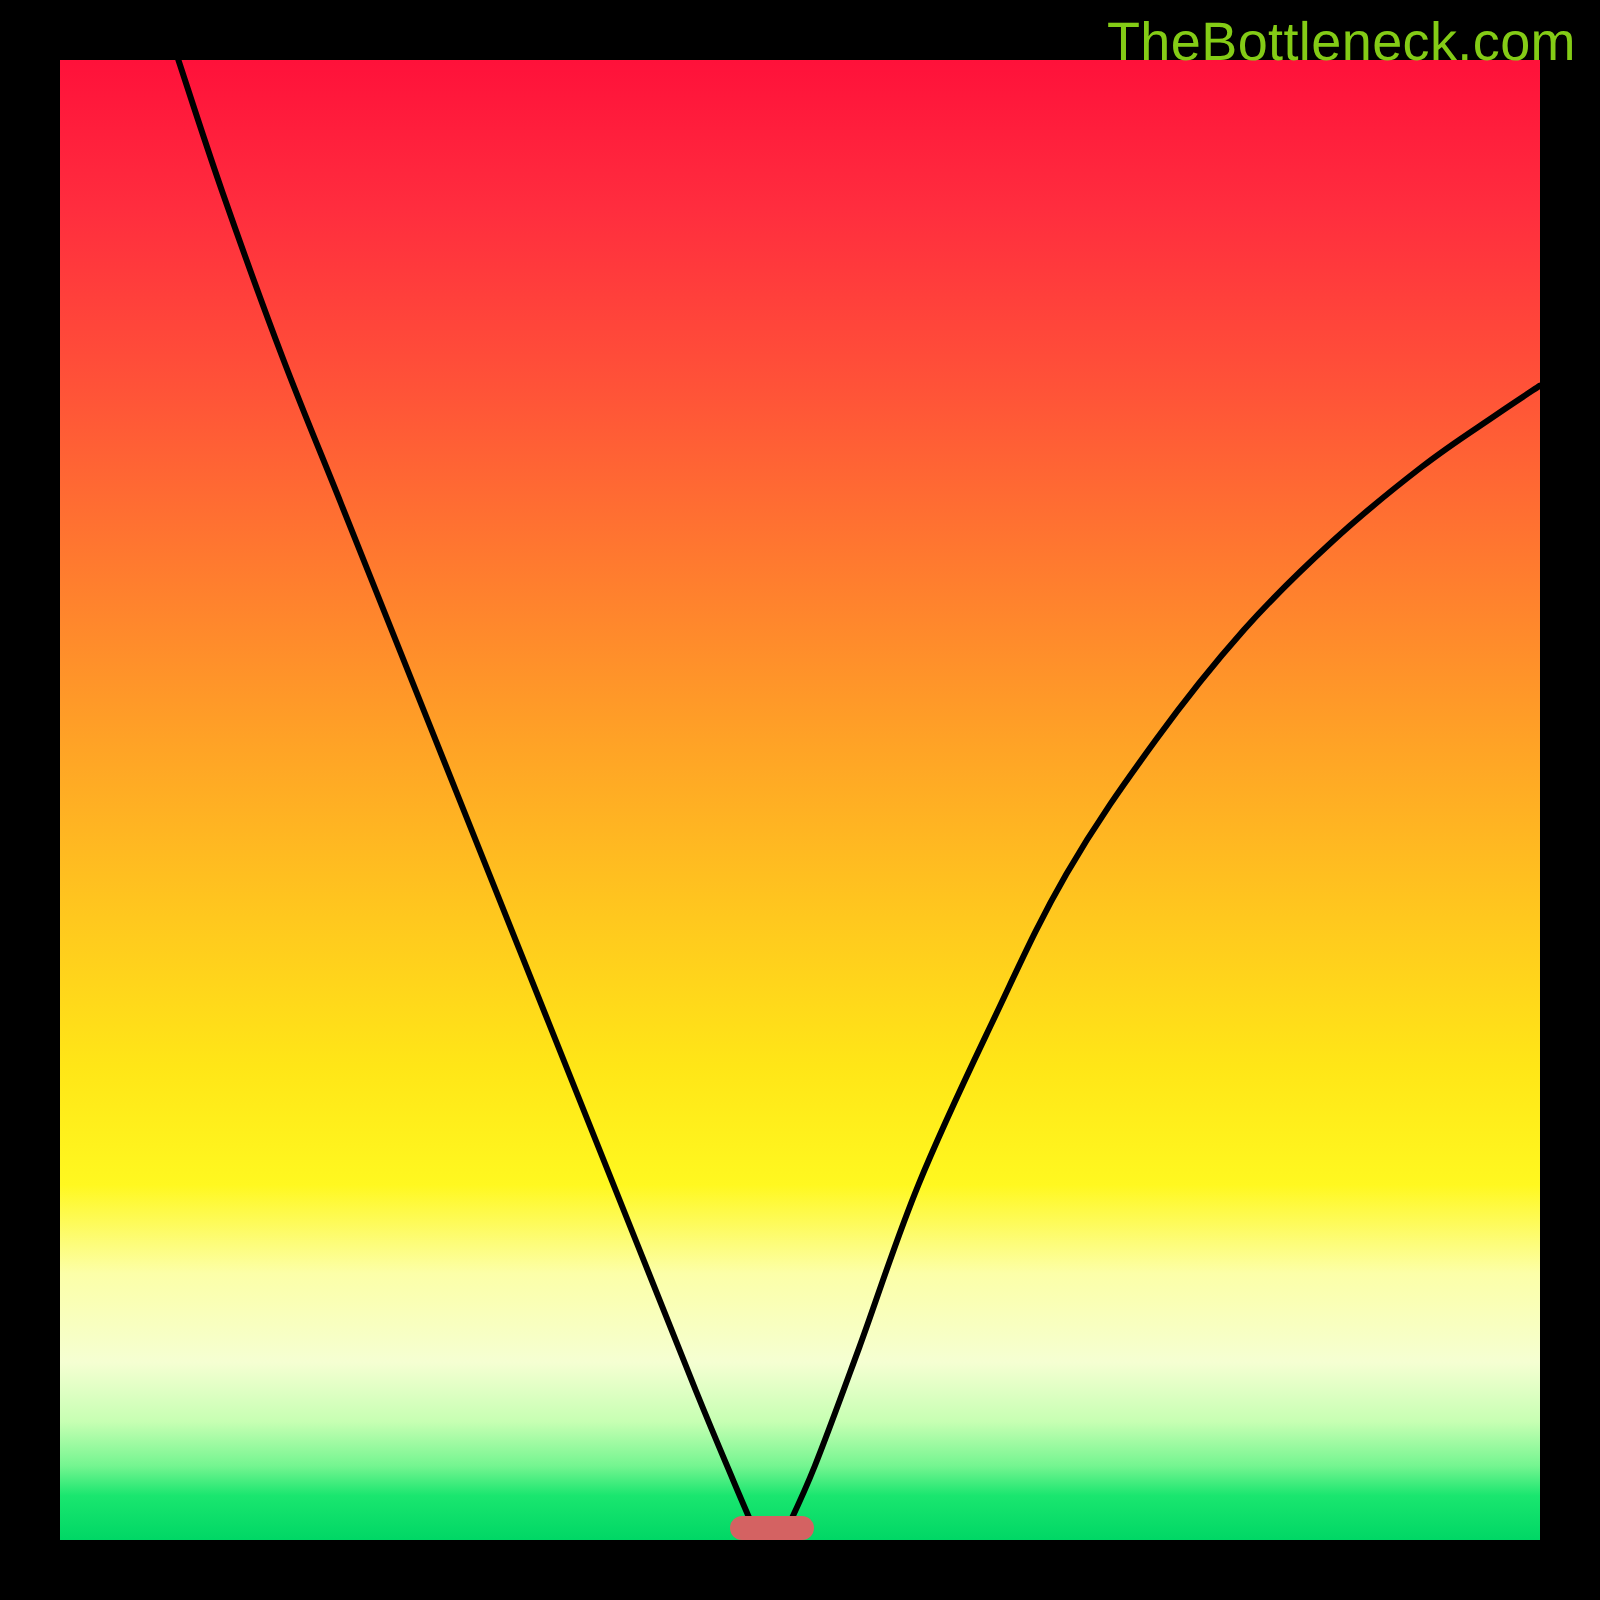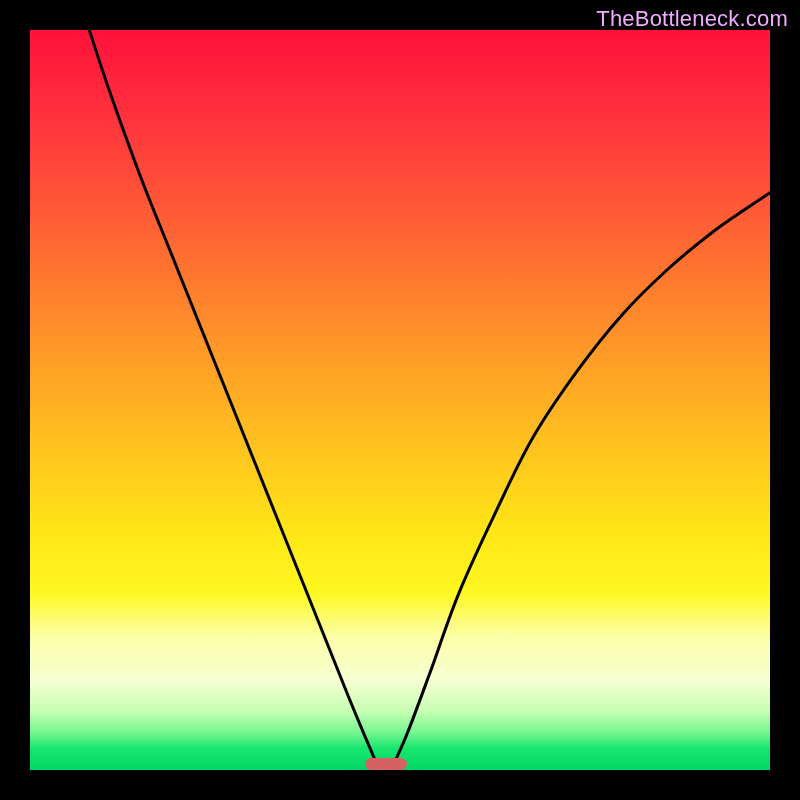--- a/index.html
+++ b/index.html
@@ -14,22 +14,22 @@
   .frame {
     position: relative;
     width: 800px;
     height: 800px;
     background: #000;
   }
   .watermark {
     position: absolute;
     top: 6px;
     right: 12px;
-    color: #f0abfc;
-    font-size: 22px;
+    color: #84cc16;
+    font-size: 27px;
     font-weight: 500;
     z-index: 10;
     letter-spacing: 0.2px;
   }
   .plot-area {
     position: absolute;
     left: 30px;
     top: 30px;
     width: 740px;
     height: 740px;

